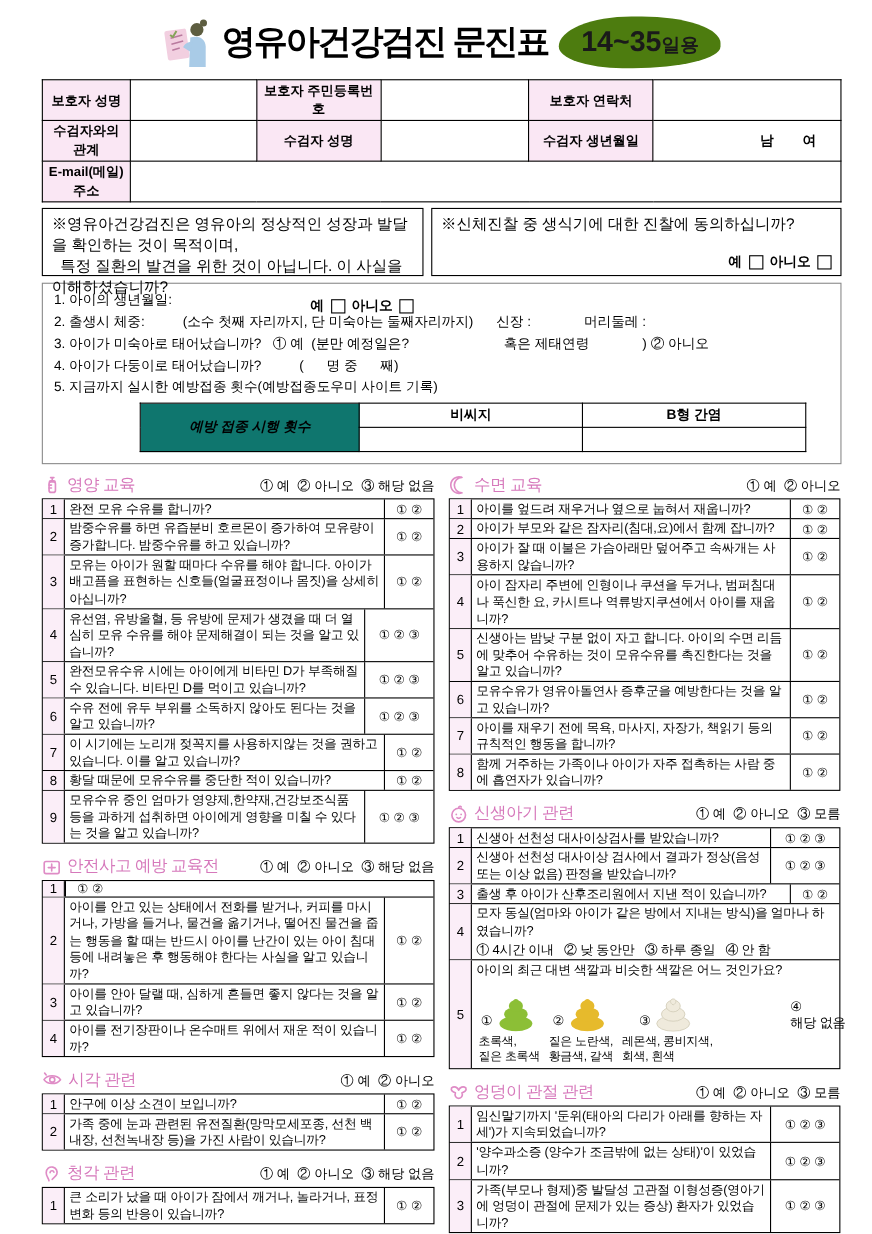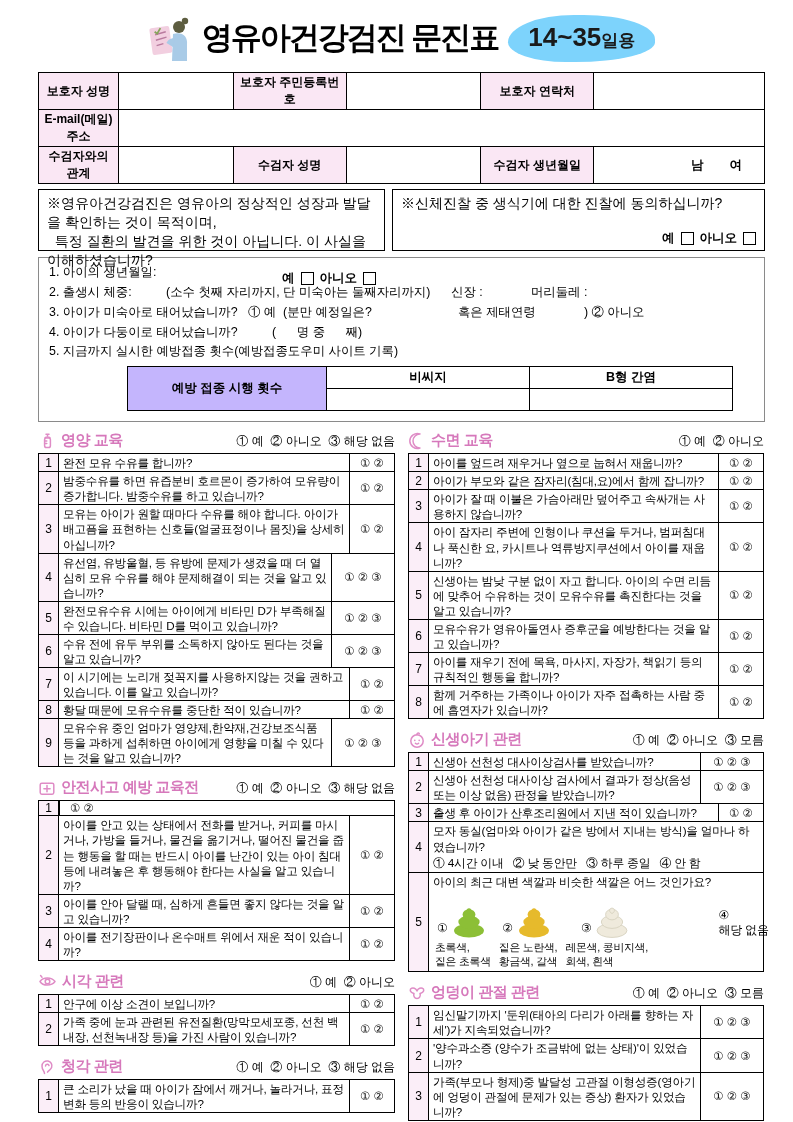--- a/index.html
+++ b/index.html
@@ -2,21 +2,21 @@
 <html><head>
 <meta charset="utf-8">
 <style>
   html,body{margin:0;padding:0;background:#fff;}
   body{width:793px;height:1122px;overflow:hidden;font-family:"Liberation Sans",sans-serif;color:#000;}
   .page{box-sizing:border-box;width:793px;height:850px;padding:10px 28px 0 38px;}
 
   
   .hdr{display:flex;align-items:center;justify-content:center;gap:10px;margin:4px 0 10px;}
   .hdr-title{font-size:31px;font-weight:bold;letter-spacing:-2px;}
-  .badge{background:#7dd3fc;border-radius:48% 52% 58% 42% / 62% 55% 45% 45%;padding:7px 20px 9px;white-space:nowrap;}
+  .badge{background:#4d7c0f;border-radius:48% 52% 58% 42% / 62% 55% 45% 45%;padding:7px 20px 9px;white-space:nowrap;}
   .badge b{font-size:26px;font-weight:bold;color:#1a1a1a;}
   .badge span{font-size:17px;font-weight:bold;color:#1a1a1a;}
 
   
   table.info{width:100%;border-collapse:collapse;table-layout:fixed;}
   table.info td{border:1.4px solid #000;height:21px;font-size:12px;padding:1px 4px;}
   td.lbl{background:#fae7f4;font-weight:bold;text-align:center;}
   td.val{background:#fff;}
   .gender{display:flex;justify-content:flex-end;gap:26px;padding-right:18px;font-size:12.5px;font-weight:bold;}
 
@@ -27,31 +27,31 @@
   .cbox.b2{flex:1;}
   .ctext{font-size:14px;line-height:1.35;white-space:pre-wrap;}
   .ynrow{display:flex;justify-content:flex-end;align-items:center;gap:6px;font-size:12.5px;font-weight:bold;}
   .chk{display:inline-block;width:11px;height:11px;border:1.3px solid #000;vertical-align:-1px;background:#fff;}
 
   
   .child{border:1.3px solid #8a8a8a;margin-top:6px;padding:5px 10px 8px;}
   .ci-line{font-size:12.4px;line-height:1.6;white-space:pre;}
   table.vax{border-collapse:collapse;margin:4px 0 2px 78px;}
   table.vax td{border:1.4px solid #000;font-size:12.5px;text-align:center;}
-  td.vax-head{background:#c4b5fd;font-weight:bold;font-size:13.5px;width:196px;height:40px;}
+  td.vax-head{background:#0f766e;font-weight:bold;font-size:13.5px;width:196px;height:40px;font-style:italic;}
   td.vax-col{font-weight:bold;width:200px;height:19px;}
   td.vax-empty{height:19px;background:#fff;}
 
   
   .cols{display:flex;gap:13px;margin-top:9px;align-items:flex-start;}
   .col{width:357px;flex-shrink:0;}
   .col.right{width:356px;}
   .sec{margin-bottom:11px;}
   .sec-head{display:flex;align-items:flex-end;justify-content:space-between;margin:0 0 3px;}
-  .sec-title{display:flex;align-items:center;gap:5px;color:#d678bb;font-weight:bold;font-size:15px;letter-spacing:-0.5px;}
+  .sec-title{display:flex;align-items:center;gap:5px;color:#d678bb;font-weight:normal;font-size:15px;letter-spacing:-0.5px;}
   .icn{display:inline-flex;}
   .sec-scale{font-size:12px;white-space:pre;color:#000;}
   .qt{border:1.6px solid #000;}
   .qr{display:flex;border-top:1px solid #000;align-items:stretch;}
   .qr:first-child{border-top:none;}
   .qn{width:19px;flex-shrink:0;background:#fbeef8;border-right:1px solid #000;display:flex;align-items:center;justify-content:center;font-size:12px;}
   .qx{flex:1;padding:1px 4px;font-size:11.6px;line-height:1.3;letter-spacing:-0.2px;display:flex;flex-direction:column;justify-content:center;}
   .qo{flex-shrink:0;border-left:1px solid #000;display:flex;align-items:center;justify-content:center;font-size:11.5px;white-space:pre;}
   .qo.w2{width:44px;}
   .qo.w3{width:62px;}
@@ -102,35 +102,35 @@
     <tbody>
         <tr>
       <td class="lbl">보호자 성명</td>
       <td class="val"></td>
       <td class="lbl">보호자 주민등록번호</td>
       <td class="val"></td>
       <td class="lbl">보호자 연락처</td>
       <td class="val"></td>
     </tr>
     <tr>
-      <td class="lbl">E-mail(메일) 주소</td>
-      <td class="val" colspan="5"></td>
-    </tr>
-    <tr>
       <td class="lbl">수검자와의 관계</td>
       <td class="val"></td>
       <td class="lbl">수검자 성명</td>
       <td class="val"></td>
       <td class="lbl">수검자 생년월일</td>
       <td class="val">
         <div class="gender">
           <span>남</span>
           <span>여</span>
         </div>
       </td>
+    </tr>
+    <tr>
+      <td class="lbl">E-mail(메일) 주소</td>
+      <td class="val" colspan="5"></td>
     </tr>
   </tbody>
     </table>
 
   <div class="consent-row">
     <div class="cbox b1">
       <div class="ctext">※영유아건강검진은 영유아의 정상적인 성장과 발달을 확인하는 것이 목적이며,
   특정 질환의 발견을 위한 것이 아닙니다. 이 사실을 이해하셨습니까?</div>
       <div class="ynrow">
         <span>예</span>

